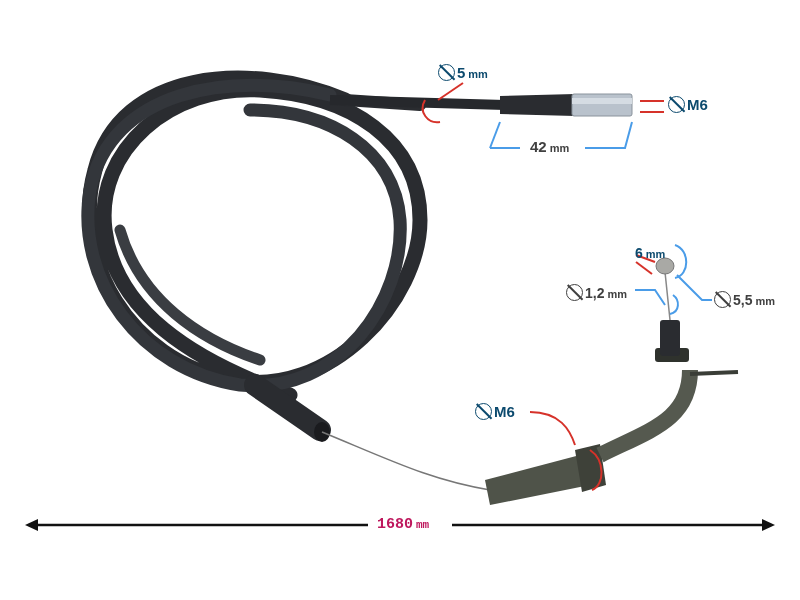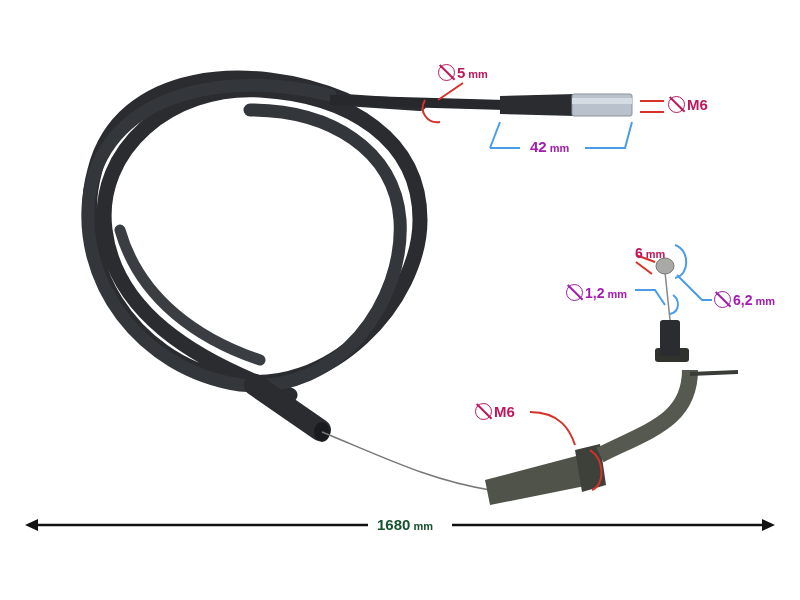--- a/index.html
+++ b/index.html
@@ -1,22 +1,22 @@
 <!DOCTYPE html>
 <html><head>
 <meta charset="utf-8">
 <style>
   html,body{margin:0;padding:0;background:#ffffff;}
   body{width:800px;height:600px;position:relative;overflow:hidden;font-family:"Liberation Sans",sans-serif;}
   svg.stage{position:absolute;left:0;top:0;}
   .lbl{position:absolute;font-family:"Liberation Sans",sans-serif;font-weight:bold;white-space:nowrap;line-height:1;}
   .lbl .u{font-size:11px;font-weight:bold;margin-left:3px;}
-  .red{color:#be185d;}
-  .blue{color:#a21caf;}
-  .black{color:#14532d;}
+  .red{color:#0c4a6e;}
+  .blue{color:#404040;}
+  .black{color:#be185d;font-family:Liberation Mono, monospace;}
   .dia{display:inline-block;width:15px;height:15px;border:1.6px solid currentColor;border-radius:50%;position:relative;vertical-align:-3px;margin-right:2px;}
   .dia::after{content:"";position:absolute;left:50%;top:-3px;width:1.6px;height:21px;background:currentColor;transform:translateX(-50%) rotate(-45deg);}
 </style>
 </head>
 <body>
 
 <svg class="stage" width="800" height="600" viewBox="0 0 800 600">
 
   <g fill="none" stroke="#2a2c30" stroke-linecap="round">
     <path d="M345 100 C250 60 120 70 95 170 C70 260 130 360 230 380 C330 400 420 300 420 220 C420 140 350 95 260 90 C170 85 95 150 105 230 C115 310 190 360 290 395" stroke-width="15"></path>
@@ -92,21 +92,21 @@
 
 <div class="lbl red" style="left:596px;top:246px;font-size:14px;margin-left:39px;">
   <span>6</span><span class="u">mm</span>
 </div>
 
 <div class="lbl blue" style="left:566px;top:284px;font-size:14px;">
   <span class="dia"></span><span>1,2</span><span class="u">mm</span>
 </div>
 
 <div class="lbl blue" style="left:714px;top:291px;font-size:14px;">
-  <span class="dia"></span><span>6,2</span><span class="u">mm</span>
+  <span class="dia"></span><span>5,5</span><span class="u">mm</span>
 </div>
 
 <div class="lbl red" style="left:475px;top:403px;font-size:15px;">
   <span class="dia"></span><span>M6</span>
 </div>
 
 <div class="lbl black" style="left:377px;top:517px;font-size:15px;">
   <span>1680</span><span class="u">mm</span>
 </div>
 

